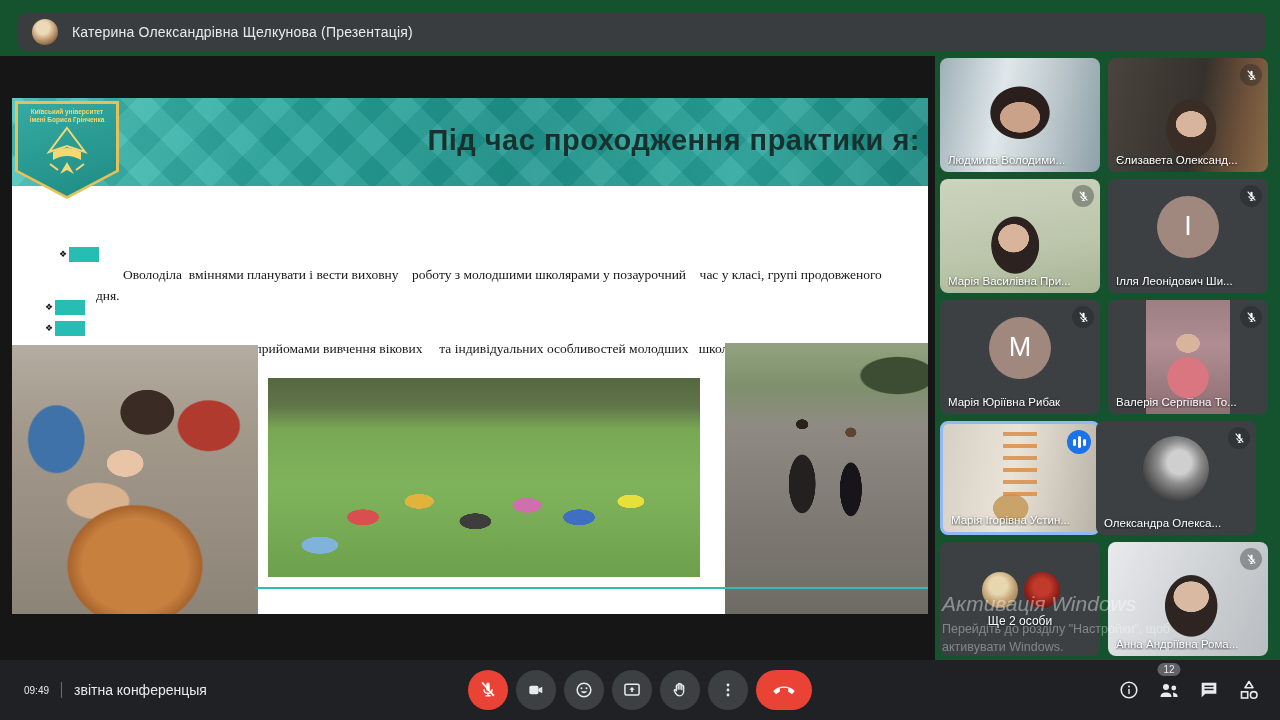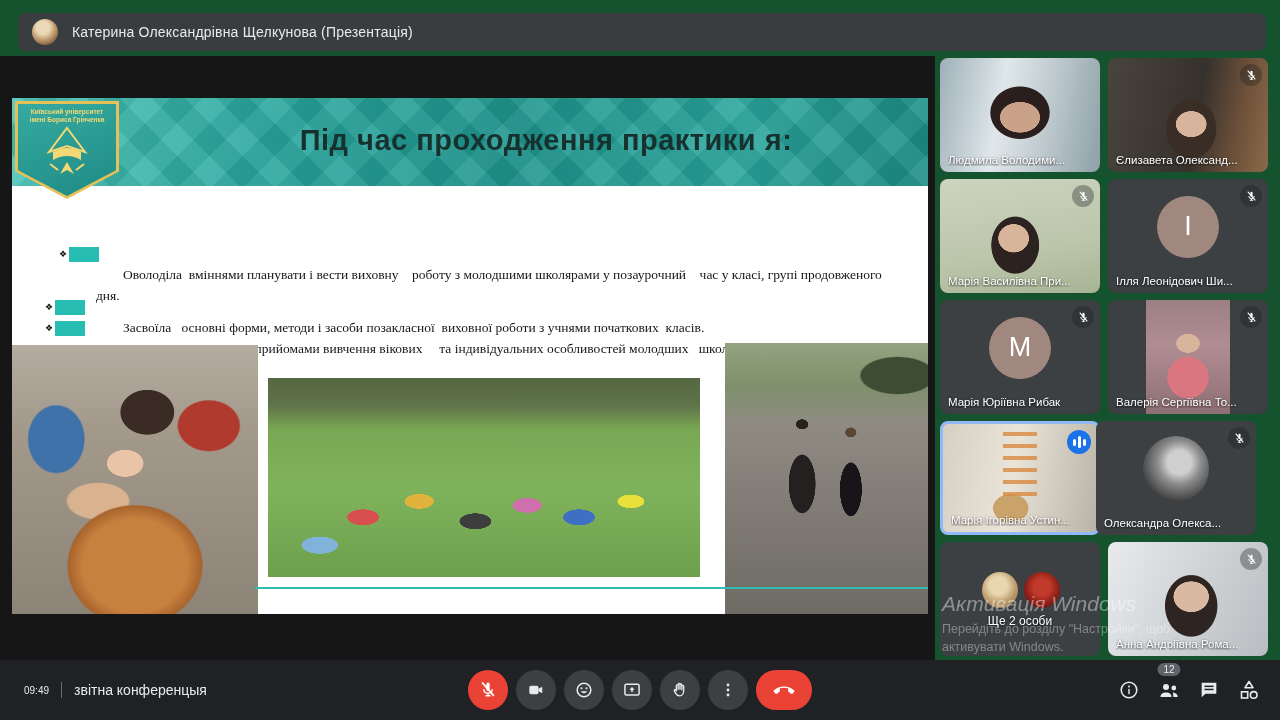--- a/index.html
+++ b/index.html
@@ -20,21 +20,21 @@
   
   #stage { left:0; top:56px; width:935px; height:604px; background:#161616; }
   #slide { left:12px; top:42px; width:916px; height:516px; background:#ffffff; overflow:hidden; }
 
   #slidehead { left:0; top:0; width:916px; height:88px;
     background:
       repeating-linear-gradient(45deg, rgba(255,255,255,.06) 0 23px, rgba(0,0,0,.05) 23px 46px),
       repeating-linear-gradient(-45deg, rgba(255,255,255,.05) 0 23px, rgba(8,70,66,.08) 23px 46px),
       linear-gradient(96deg,#4cc4ba 0%, #2aa79e 28%, #1f968e 55%, #2aa69d 80%, #1d8d85 100%);
   }
-  #slidetitle { left:160px; right:8px; top:26px; text-align:center; color:#16312e;
+  #slidetitle { left:160px; right:8px; top:26px; text-align:right; color:#16312e;
     font-size:29px; font-weight:bold; letter-spacing:.5px; }
 
   #logo { left:3px; top:3px; width:104px; height:98px;
     clip-path:polygon(0 0,100% 0,100% 72%,50% 100%,0 72%);
     background:#e5c158; display:flex; align-items:center; justify-content:center; }
   #logo .inner { width:98px; height:92px; clip-path:polygon(0 0,100% 0,100% 72%,50% 100%,0 72%);
     background:linear-gradient(160deg,#35aaa2,#1e8b83); text-align:center; padding-top:4px; }
   #logo .lg-text { color:#f3d873; font-size:6.5px; font-weight:bold; line-height:1.25;
     width:86px; margin:0 auto; }
   #logo svg { margin-top:2px; }
@@ -183,21 +183,21 @@
             <path d="M27 36 L34 48 L27 44 L20 48 Z" fill="#f3d873"></path>
             <path d="M10 38 L18 44 M44 38 L36 44" stroke="#f3d873" stroke-width="2"></path>
           </svg>
         </div>
       </div>
 
       <div id="bullet1" class="bullet">
         <span class="marker"><span class="dmnd">❖</span><span class="tealbox"></span></span><span>Оволоділа  вміннями планувати і вести виховну    роботу з молодшими школярами у позаурочний    час у класі, групі продовженого дня.</span>
       </div>
       <div id="bullet2" class="bullet">
-        <span class="marker"><span class="dmnd">❖</span><span class="tealbox"></span></span><span>Засвоїла   основні форми, методи і засоби позакласної  виховної роботи з учнями початкових  класів.</span>
+        <span class="marker"><span class="dmnd">❖</span><span class="tealbox"></span></span>
       </div>
       <div id="bullet3" class="bullet">
         <span class="marker"><span class="dmnd">❖</span><span class="tealbox"></span></span><span>Оволоділа  методами і прийомами вивчення вікових     та індивідуальних особливостей молодших   школярів.</span>
       </div>
 
       <div id="photo-left" class="abs"></div>
       <div id="photo-mid" class="abs"></div>
       <div id="photo-right" class="abs"></div>
       <div id="slide-line" class="abs"></div>
     </div>

